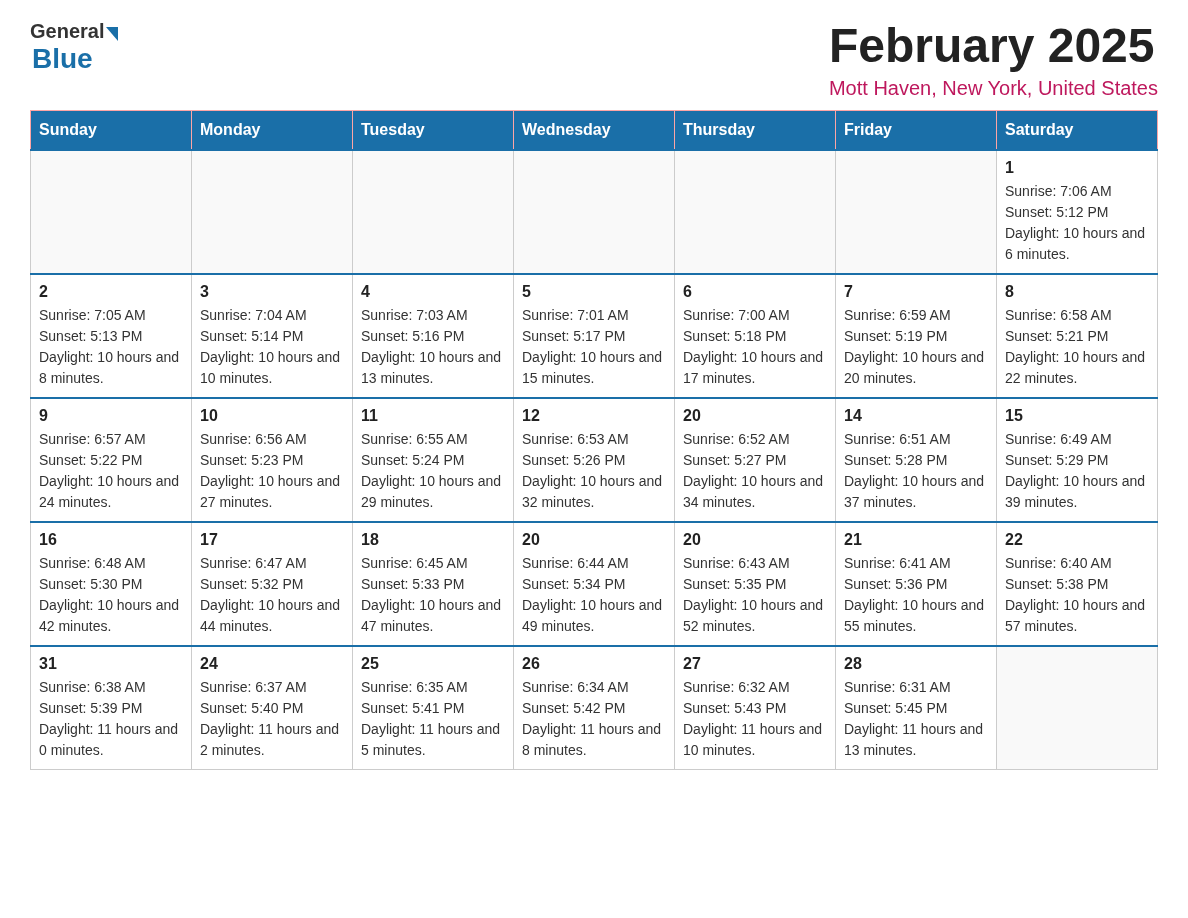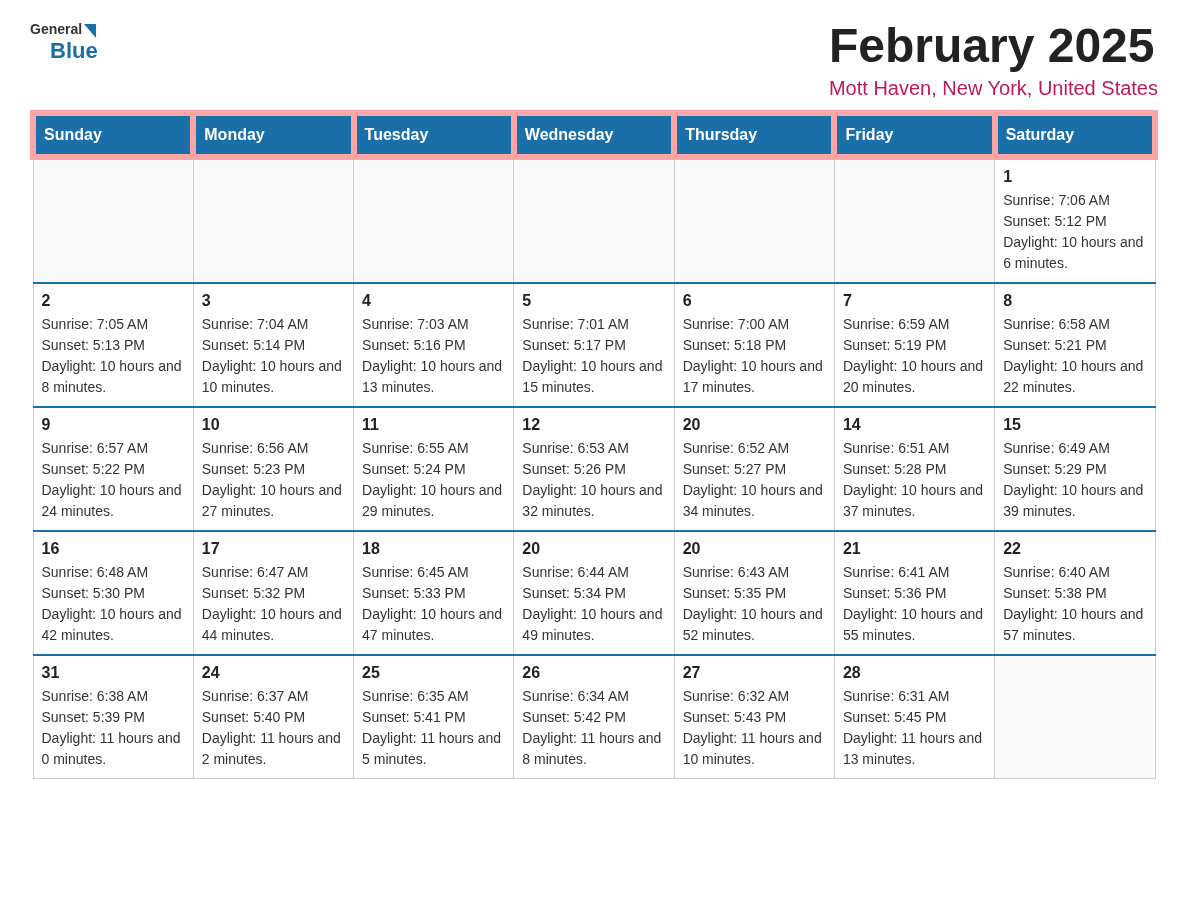--- a/index.html
+++ b/index.html
@@ -19,37 +19,37 @@
     .logo {
       display: flex;
       flex-direction: column;
       align-items: flex-start;
     }
     .logo-top {
       display: flex;
       align-items: center;
     }
     .logo-general {
-      font-size: 14px;
+      font-size: 20px;
       font-weight: bold;
       color: #333;
     }
     .logo-arrow {
       width: 0;
       height: 0;
       border-left: 12px solid transparent;
       border-top: 14px solid #1a6fa8;
       margin-left: 2px;
       margin-top: 4px;
     }
     .logo-blue {
-      font-size: 22px;
+      font-size: 28px;
       font-weight: bold;
       color: #1a6fa8;
-      margin-left: 20px;
+      margin-left: 2px;
     }
     .header-right {
     }
     .month-title {
       font-size: 48px;
       font-weight: bold;
       color: #222;
       line-height: 1.1;
     }
     .location {
@@ -61,21 +61,21 @@
       width: 100%;
       border-collapse: collapse;
       margin-top: 10px;
     }
     .calendar th {
       background-color: #1a6fa8;
       color: #fff;
       padding: 10px 8px;
       text-align: left;
       font-size: 16px;
-      border: 6px solid #fca5a5;
+      border: 1px solid #fca5a5;
     }
     .calendar td {
       vertical-align: top;
       padding: 8px;
       border: 1px solid #ccc;
       width: calc(100% / 7);
       min-height: 100px;
     }
     .calendar tr td {
       border-top: 2px solid #1a6fa8;

